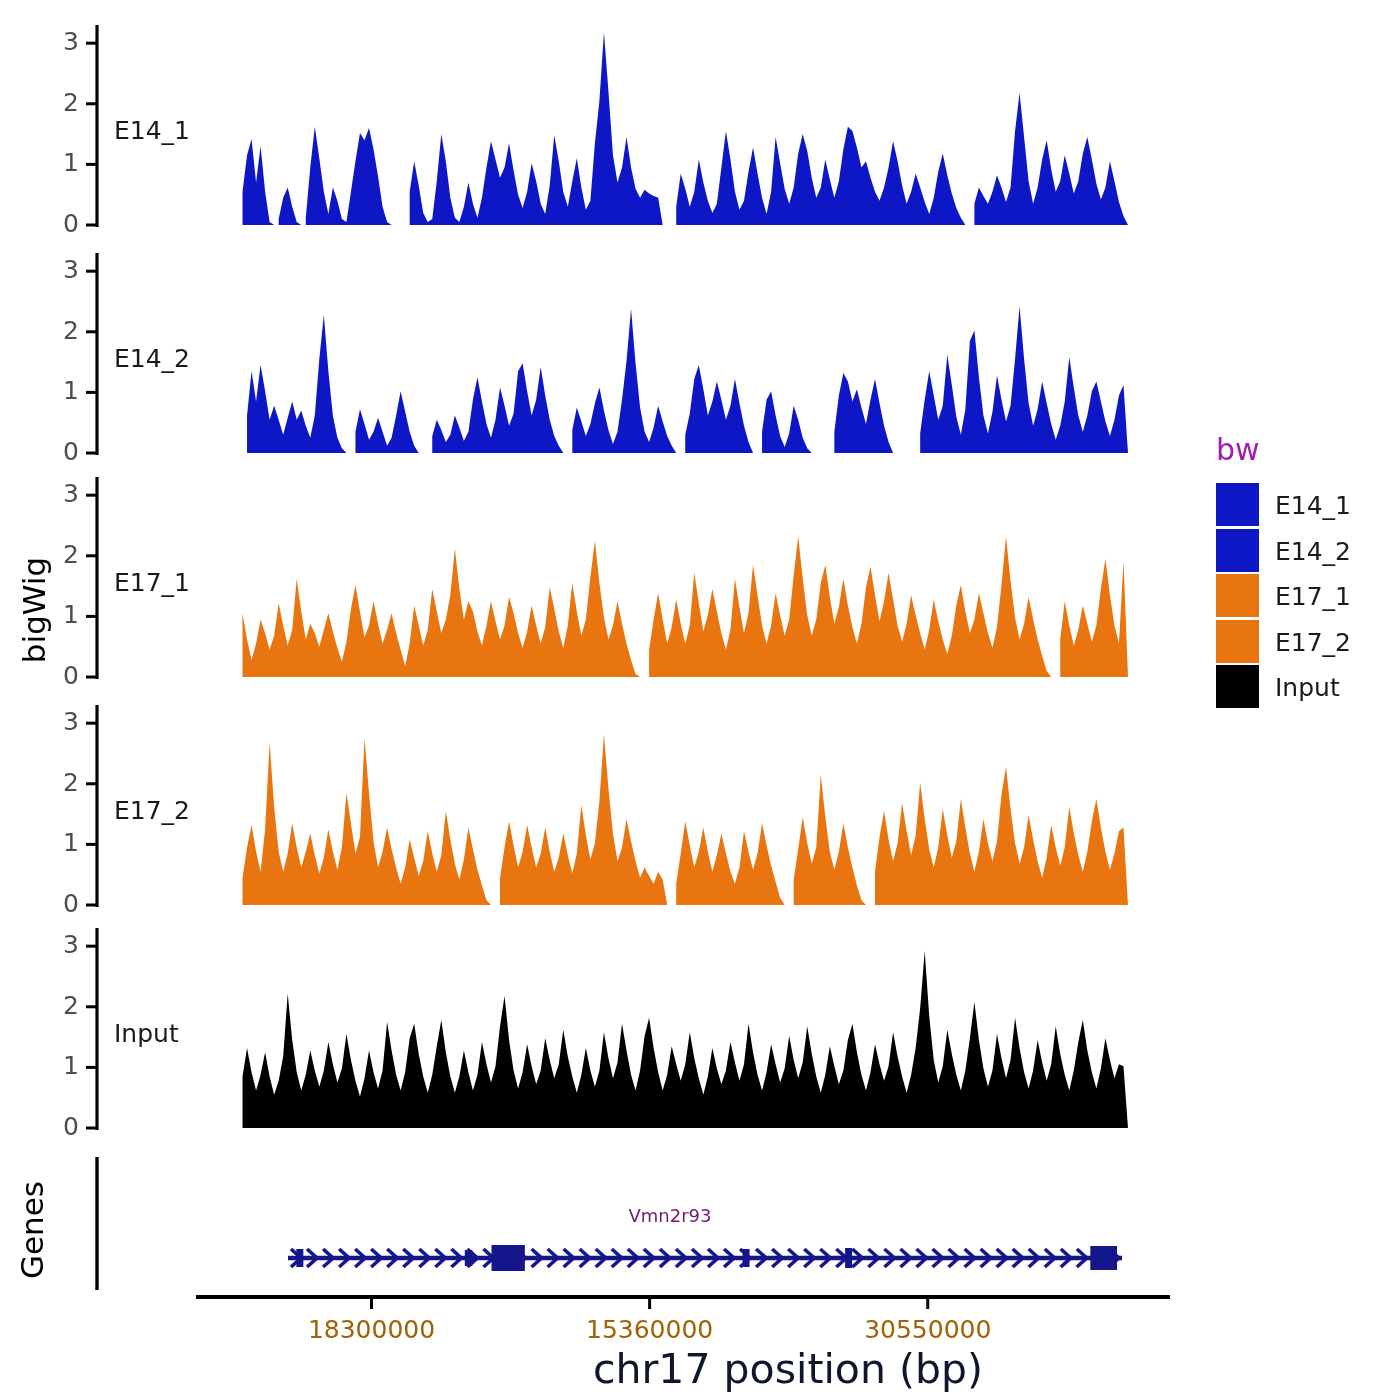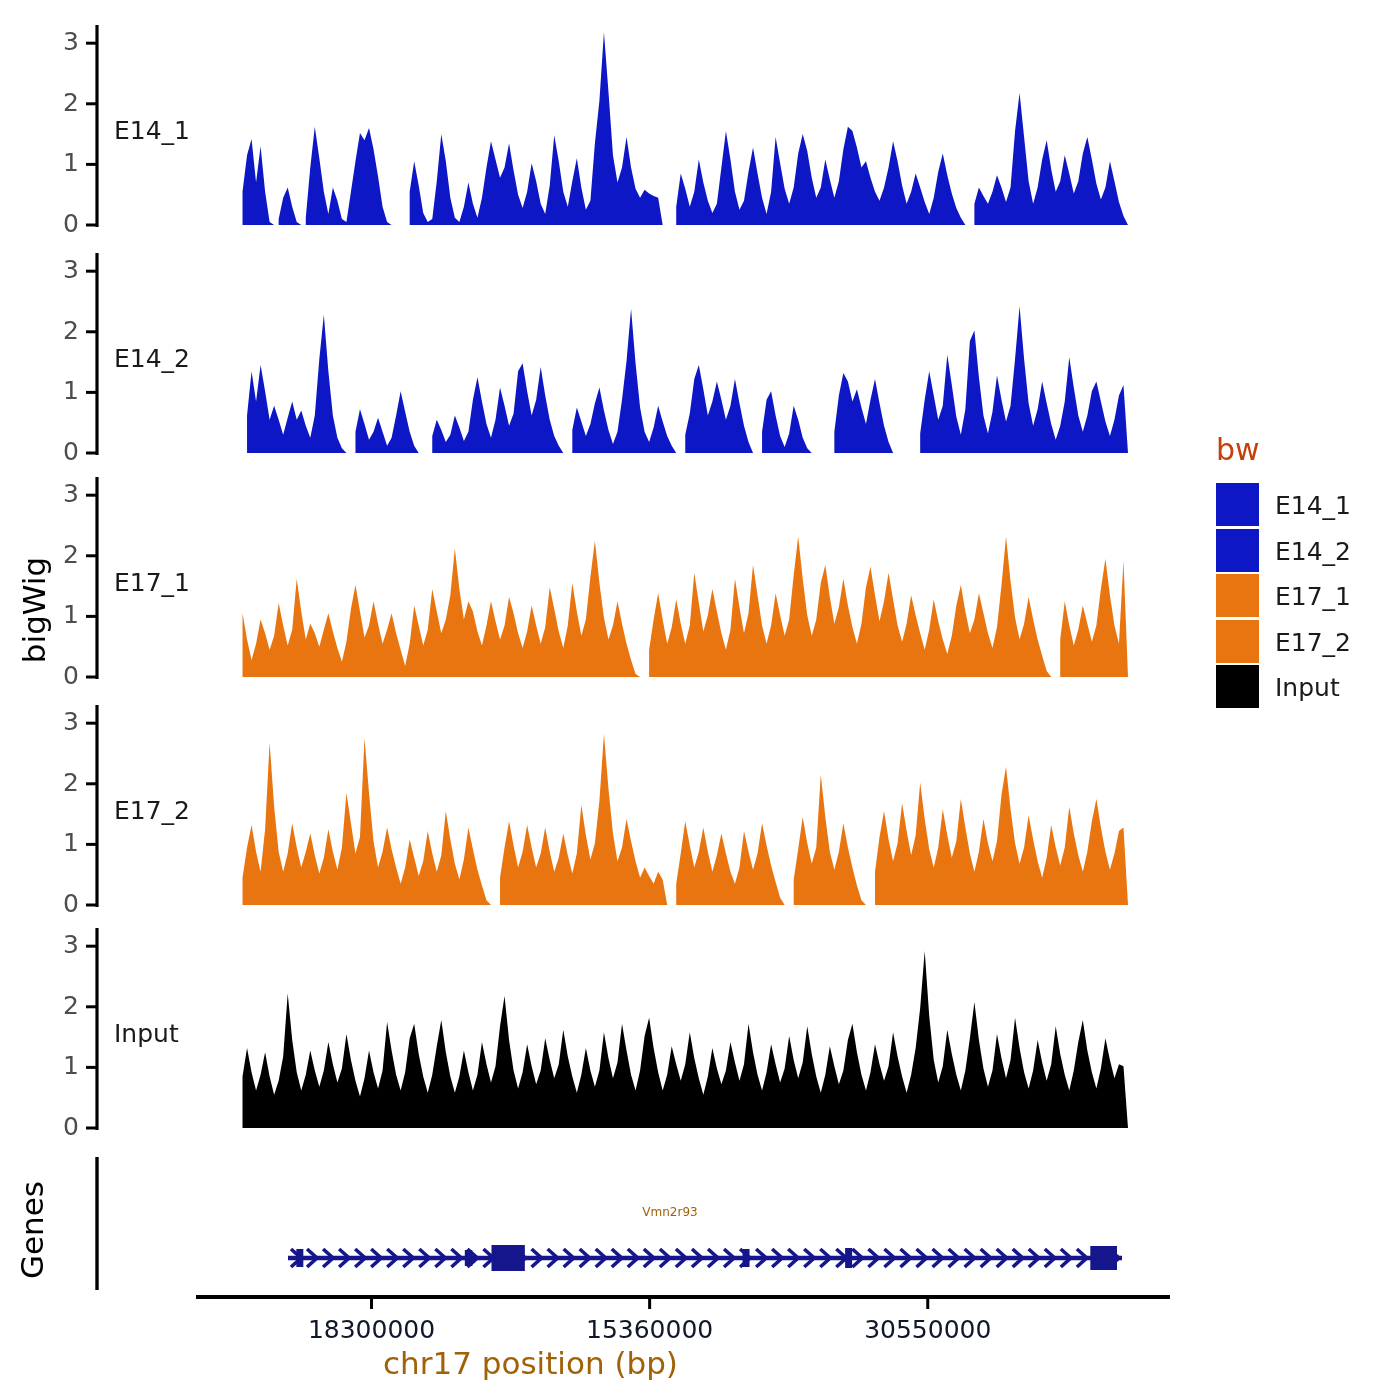--- a/index.html
+++ b/index.html
@@ -28,48 +28,48 @@
   }
   .track-name{
     position:absolute;
     font-size:25px;
     color:#1a1a1a;
     white-space:nowrap;
   }
   .xtick-lbl{
     position:absolute;
     font-size:25px;
+    color:#a16207;
+    text-align:center;
+    white-space:nowrap;
+  }
+  .xaxis-title{
+    position:absolute;
+    font-size:41px;
     color:#0f172a;
-    text-align:center;
-    white-space:nowrap;
-  }
-  .xaxis-title{
-    position:absolute;
-    font-size:31px;
-    color:#a16207;
-    text-align:left;
+    text-align:right;
     white-space:nowrap;
   }
   .legend-title{
     position:absolute;
     font-size:30px;
-    color:#c2410c;
+    color:#a21caf;
     white-space:nowrap;
   }
   .legend-lbl{
     position:absolute;
     font-size:25px;
     color:#1a1a1a;
     white-space:nowrap;
   }
   .legend-sw{position:absolute;}
   .gene-title{
     position:absolute;
-    font-size:12px;
-    color:#a16207;
+    font-size:18px;
+    color:#701a75;
     text-align:center;
     white-space:nowrap;
   }
   svg{position:absolute;left:0;top:0;overflow:visible;}
 </style>
 </head>
 <body>
 
 <div id="fig">
 

